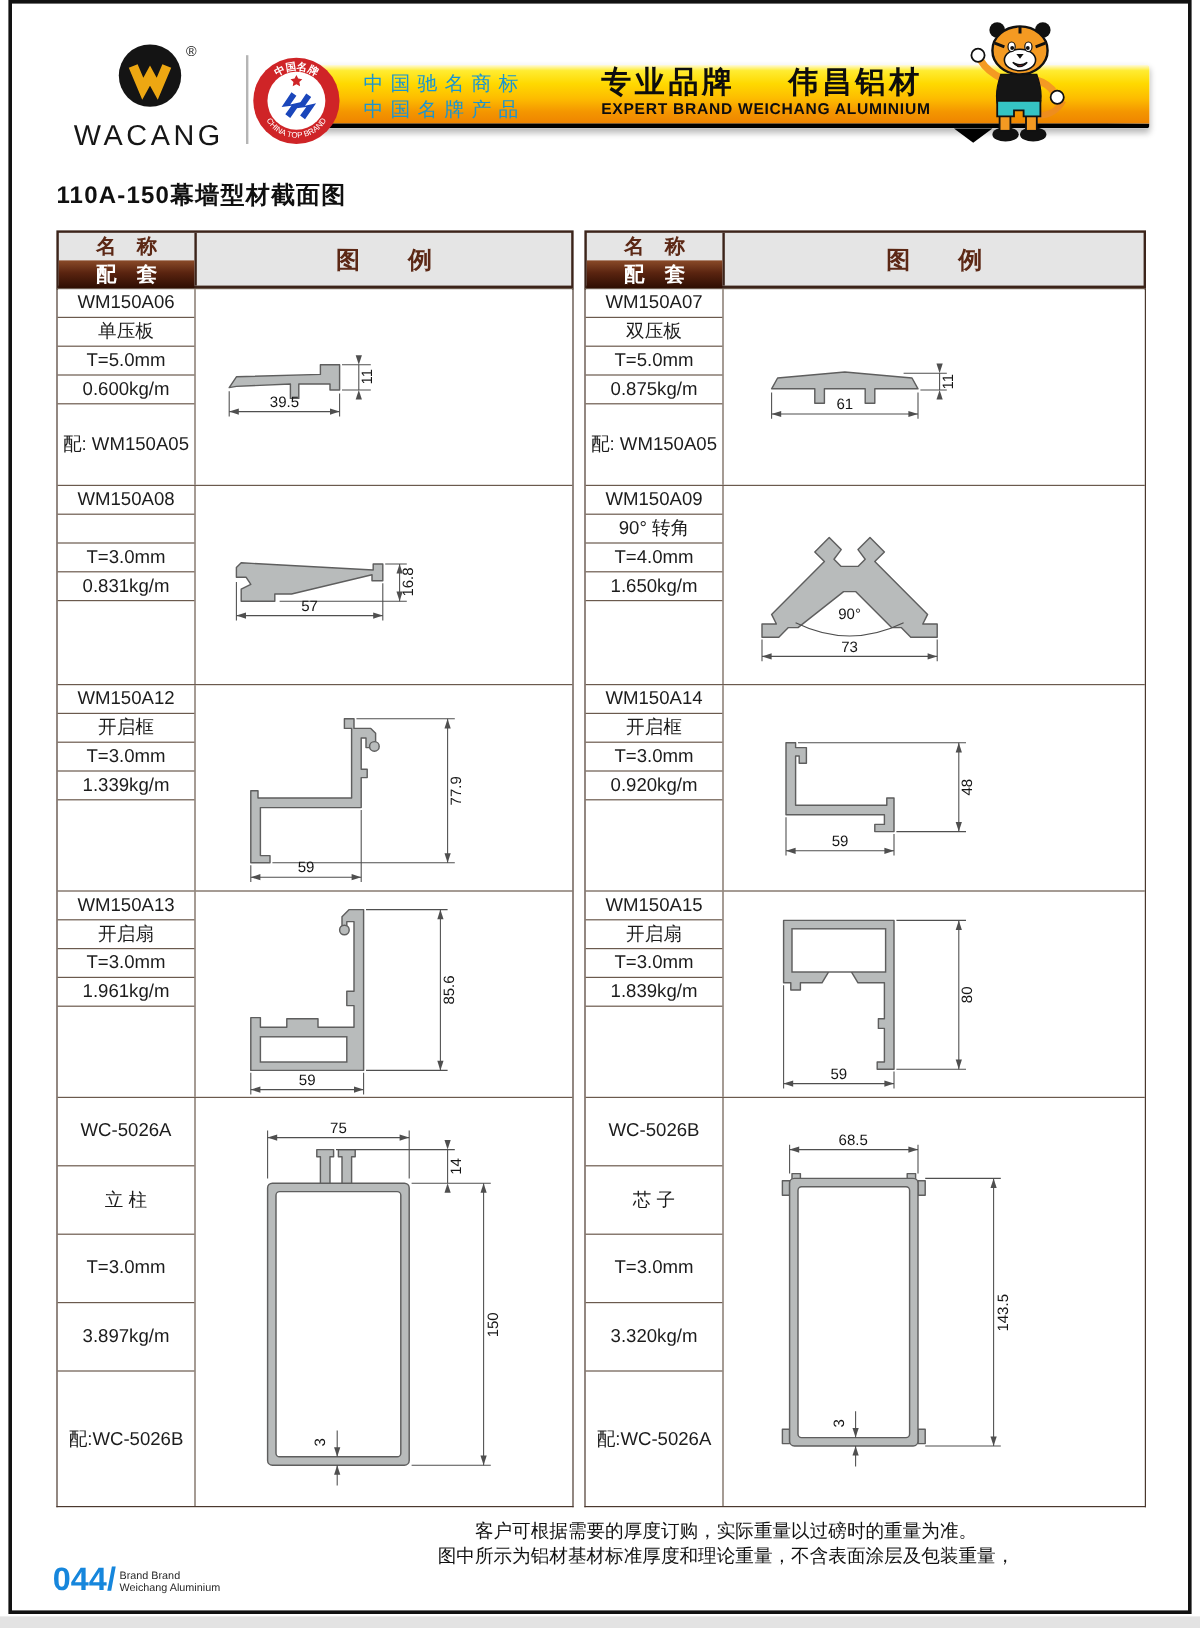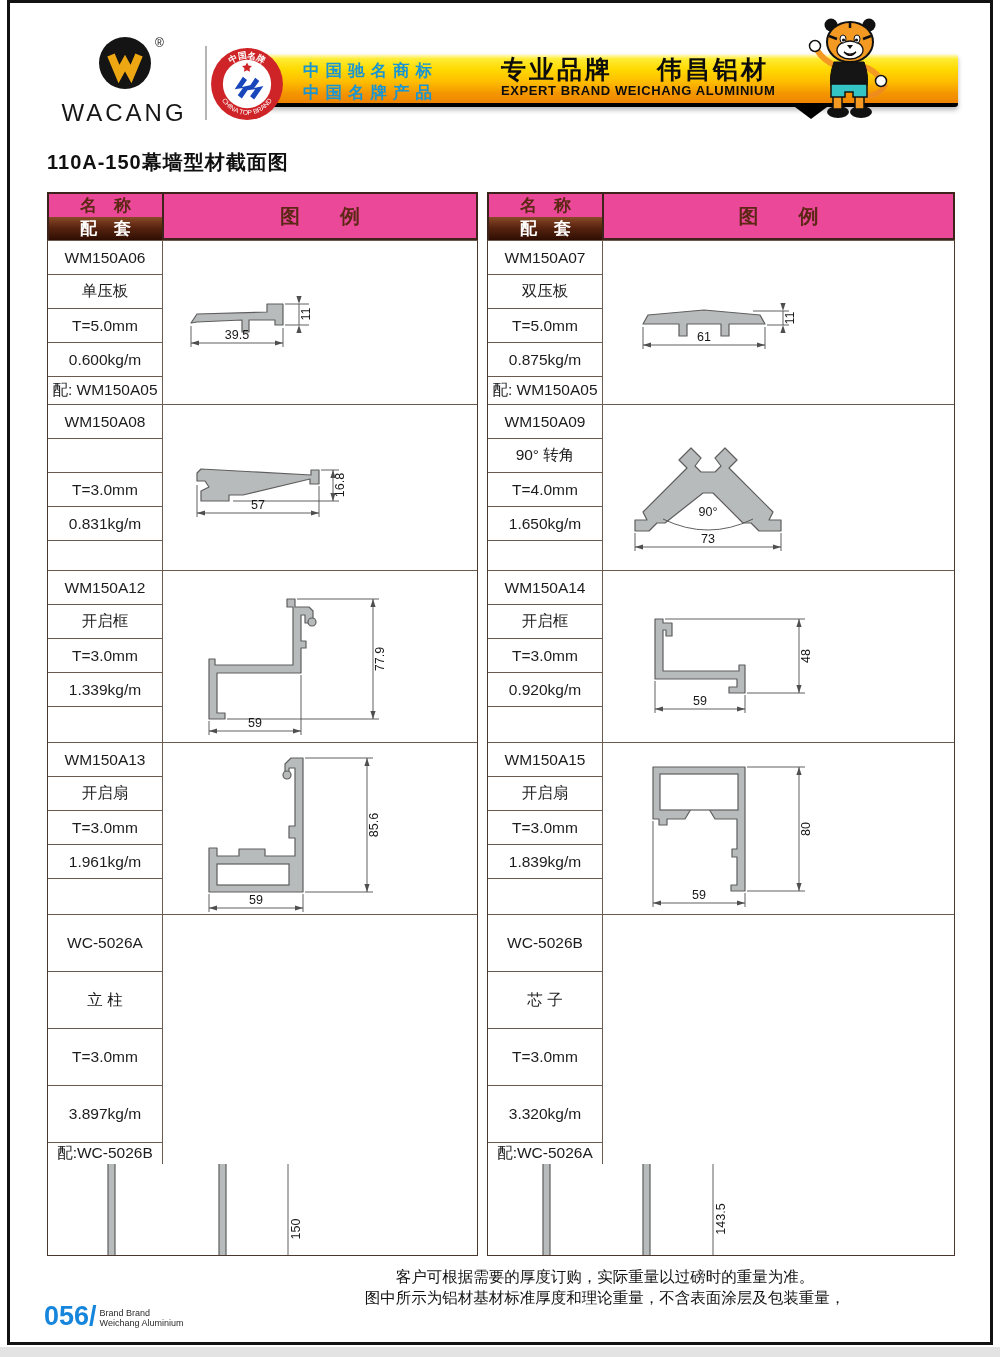--- a/index.html
+++ b/index.html
@@ -13,53 +13,53 @@
   
   .logo-wrap { position:absolute; left:44px; top:34px; width:160px; text-align:center; z-index:5; }
   .logo-text { font-size:24px; font-weight:normal; letter-spacing:3px; color:#161616; margin-top:1px; }
   .hdr-divider { position:absolute; left:205px; top:46px; width:2px; height:74px; background:#b5b5b5; }
   .badge-wrap { position:absolute; left:209px; top:46px; z-index:6; }
   .banner { position:absolute; left:249px; top:54px; width:709px; height:53px; z-index:2;
             border-radius:12px 3px 3px 12px;
             background:linear-gradient(180deg,#fffbe0 0%,#ffec32 10%,#ffd900 32%,#fdbb00 58%,#f49600 80%,#ee8400 100%);
             border-bottom:4px solid #000; box-shadow:0 3px 5px rgba(0,0,0,.28); }
   .banner-left { position:absolute; left:54px; top:5px; }
-  .banner-left div { font-size:16.5px; font-weight:bold; letter-spacing:6px; line-height:22px; color:#1895d2; }
+  .banner-left div { font-size:16.5px; font-weight:normal; letter-spacing:6px; line-height:22px; color:#1895d2; }
   .banner-right { position:absolute; left:252px; top:1px; }
   .banner-right-cn { font-size:25px; font-weight:bold; color:#0d0d0d; letter-spacing:3px; line-height:28px; white-space:nowrap; }
   .banner-right-cn .gap { display:inline-block; width:44px; }
   .banner-right-en { font-size:13px; font-weight:bold; color:#0d0d0d; letter-spacing:0.6px; line-height:15px; }
   .notch { position:absolute; left:546px; top:53px; width:0; height:0;
            border-left:16px solid transparent; border-right:16px solid transparent; border-top:12px solid #000; }
   .tiger-wrap { position:absolute; left:800px; top:12px; z-index:7; }
 
   
   .doc-title { position:absolute; left:47px; top:149px; font-size:20px; font-weight:bold; color:#101010; letter-spacing:1px;text-align:center; }
 
   
   .ptable { position:absolute; top:192px; }
   .ptable.left  { left:47px;  width:431px; }
   .ptable.right { left:487px; width:468px; }
-  .thead { display:flex; height:48px; border:2px solid #3c241a; background:#ec4899; }
+  .thead { display:flex; height:48px; border:2px solid #3c241a; background:#e5e5e5; }
   .th-name { width:115px; border-right:2px solid #3c241a; display:flex; flex-direction:column; }
   .th-name-top { flex:1; display:flex; align-items:center; justify-content:center;
                  font-size:17px; font-weight:bold; color:#5c2815; }
   .th-name-bot { flex:1; display:flex; align-items:center; justify-content:center;
                  font-size:17px; font-weight:bold; color:#ffffff;
                  background:linear-gradient(180deg,#8a4a28 0%,#5a2410 45%,#2e0e02 100%); }
   .th-legend { flex:1; display:flex; align-items:center; justify-content:center;
                font-size:20px; font-weight:bold; color:#5c2815; }
   .tbody { border:1.5px solid #4a382e; border-top:1px solid #6b5a4e; }
   .group { display:flex; border-bottom:1px solid #6b5a4e; }
-  .group:last-child { border-bottom:none;flex-direction:column; }
+  .group:last-child { border-bottom:none; }
   .g1 { height:164px; } .g2 { height:166px; } .g3 { height:172px; } .g4 { height:172px; } .g5 { height:340px; }
   .gleft { width:115px; border-right:1px solid #6b5a4e; display:flex; flex-direction:column; }
   .cell { display:flex; align-items:center; justify-content:center; font-size:15.5px; color:#1c1c1c;
           border-bottom:1px solid #6b5a4e; text-align:center; padding:0 2px; }
-  .h28 { height:34px; } .h57 { height:57px; }
+  .h28 { height:24px; } .h57 { height:57px; }
   .cflex { flex:1; border-bottom:none; }
   .gright { flex:1; display:flex; align-items:center; justify-content:flex-start; overflow:hidden; }
 
   
   .pf { fill:#b8bbbb; stroke:#5e5e5e; stroke-width:1.2; stroke-linejoin:round; }
   .hole { fill:#ffffff; stroke:#5e5e5e; stroke-width:1.2; }
   .dl { stroke:#4f4f4f; stroke-width:0.9; fill:none; }
   .ar { fill:#4f4f4f; stroke:none; }
   .dt { font-size:12.5px; fill:#171717; font-family:"Liberation Sans","DejaVu Sans",sans-serif; }
 
@@ -420,20 +420,20 @@
         </div>
       </div>
     </div>
   </div>
 
   <div class="note">
     <div>客户可根据需要的厚度订购，实际重量以过磅时的重量为准。</div>
     <div>图中所示为铝材基材标准厚度和理论重量，不含表面涂层及包装重量，</div>
   </div>
   <div class="pagenum">
-    <span class="num">056</span>
+    <span class="num">044</span>
     <span class="num">/</span>
     <span class="brand">
       <div>Brand Brand</div>
       <div>Weichang Aluminium</div>
     </span>
   </div>
 </div>
 
 </body></html>

